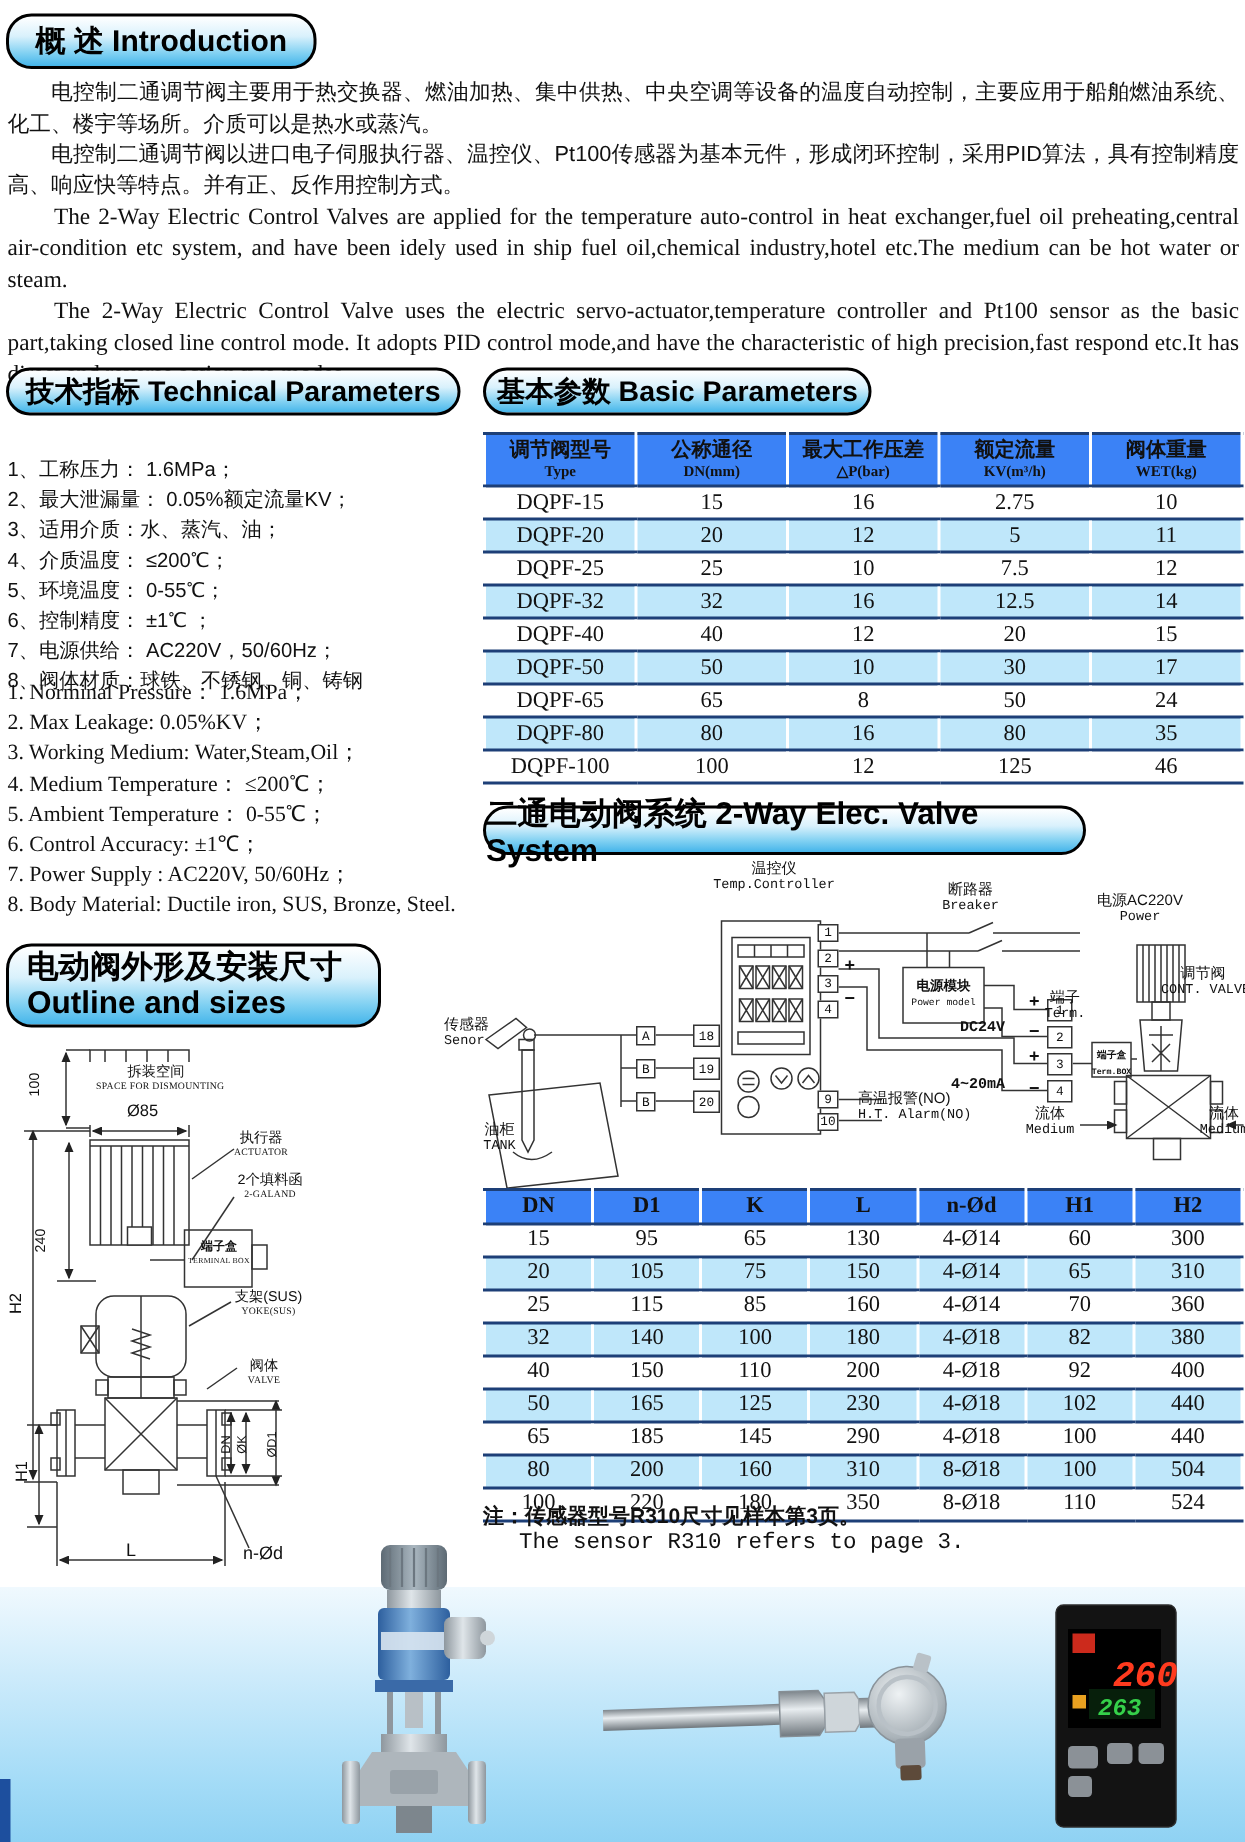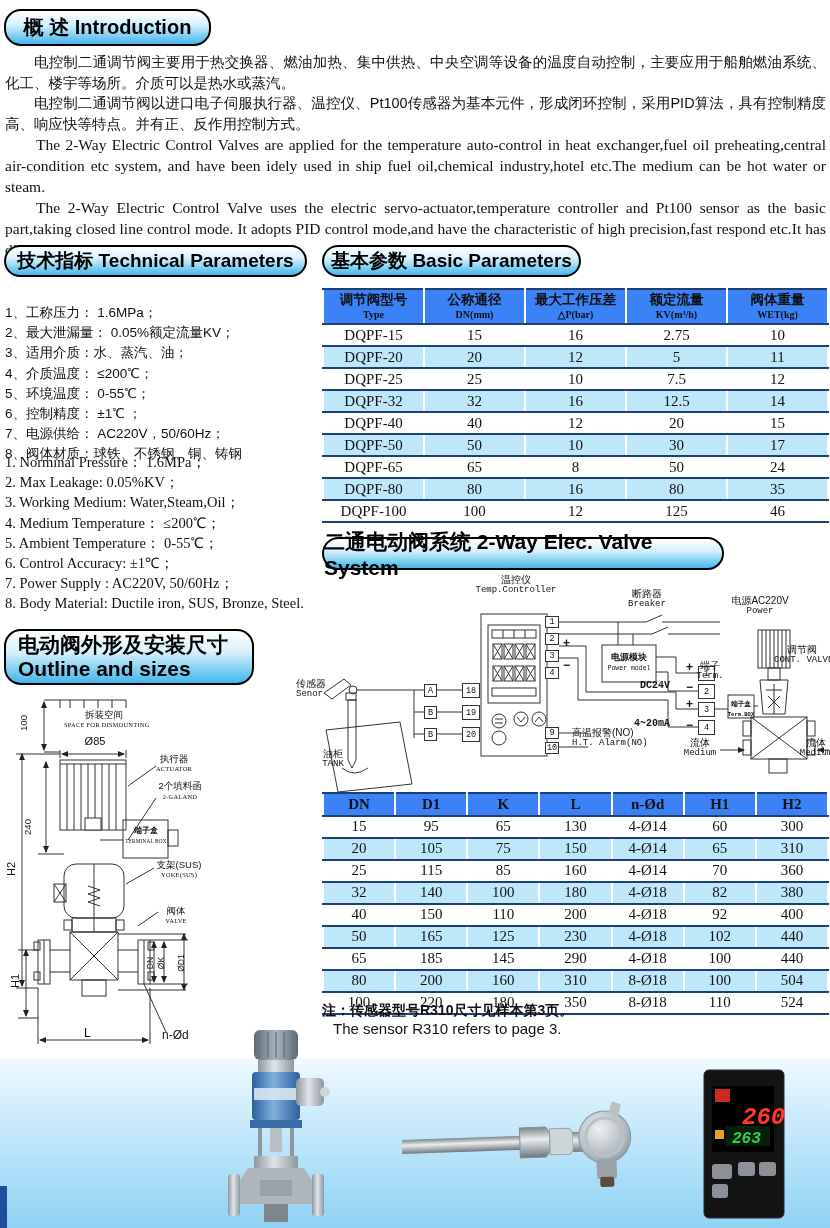--- a/index.html
+++ b/index.html
@@ -33,21 +33,21 @@
   .ptable th{background:#3b82f6;font-size:13.5px;font-weight:bold;padding:2px 0;line-height:1.25;}
   .ptable th .hdr-en{font-family:"Liberation Serif",serif;font-size:10px;}
   .ptable td{font-family:"Liberation Serif",serif;font-size:15px;height:20px;}
   .ptable tbody tr:nth-child(even) td{background:#bfe7fa;}
   #basic-table{top:288px;}
   #dim-table{top:792px;}
   #dim-table th{font-family:"Liberation Serif",serif;font-size:15px;padding:1px 0;}
 
   .note{position:absolute;left:322px;top:1002px;width:400px;}
   .note .cn{font-weight:bold;font-size:14px;}
-  .note .en{font-family:Liberation Sans, sans-serif;font-size:15px;margin-left:11px;}
+  .note .en{font-family:Liberation Mono, monospace;font-size:15px;margin-left:24px;}
 
   
   .dwrap{position:absolute;}
   .dwrap svg{position:absolute;left:0;top:0;}
   .dlabel{position:absolute;font-size:10px;line-height:11px;white-space:nowrap;color:#111;text-align:center;}
   .dlabel .en{font-family:"Liberation Mono",monospace;font-size:9px;display:block;}
   .dlabel .cn{display:block;}
   .sign{position:absolute;font-weight:bold;font-size:12px;line-height:10px;}
   .tstack{position:absolute;display:flex;flex-direction:column;}
   .tbox{box-sizing:border-box;border:1px solid #333;background:#fff;font-size:8.5px;

